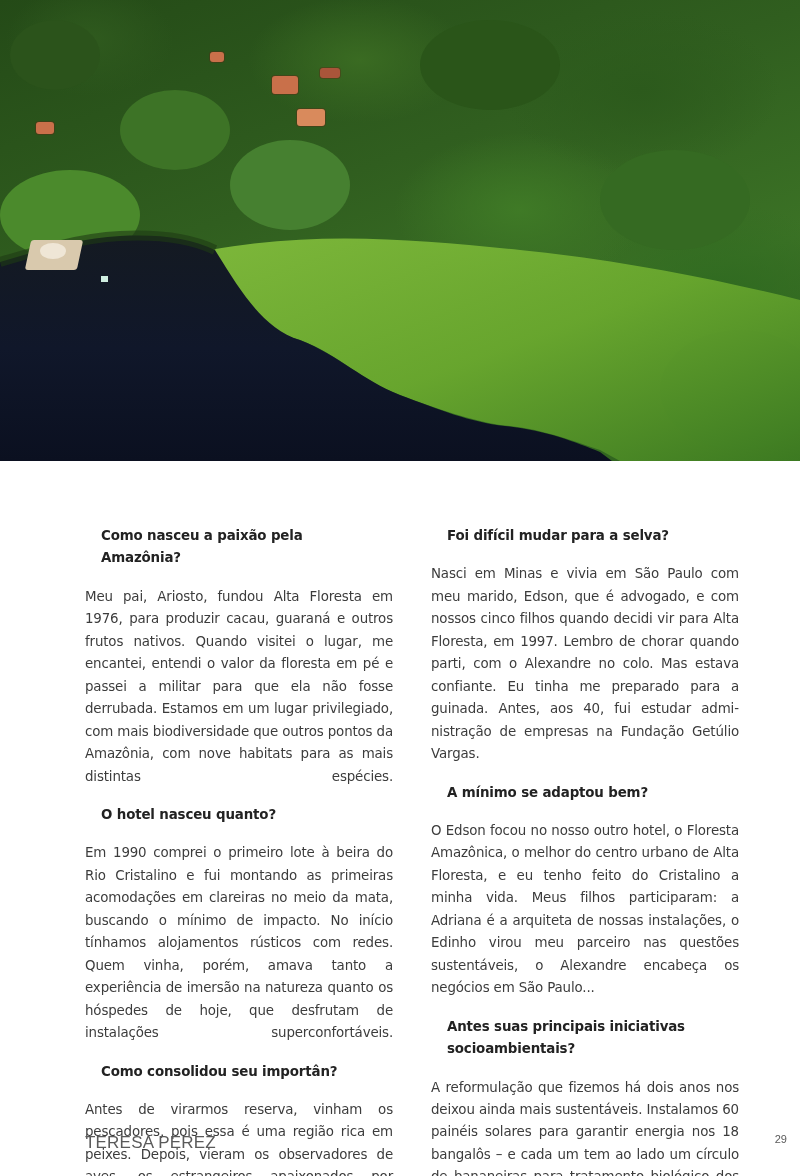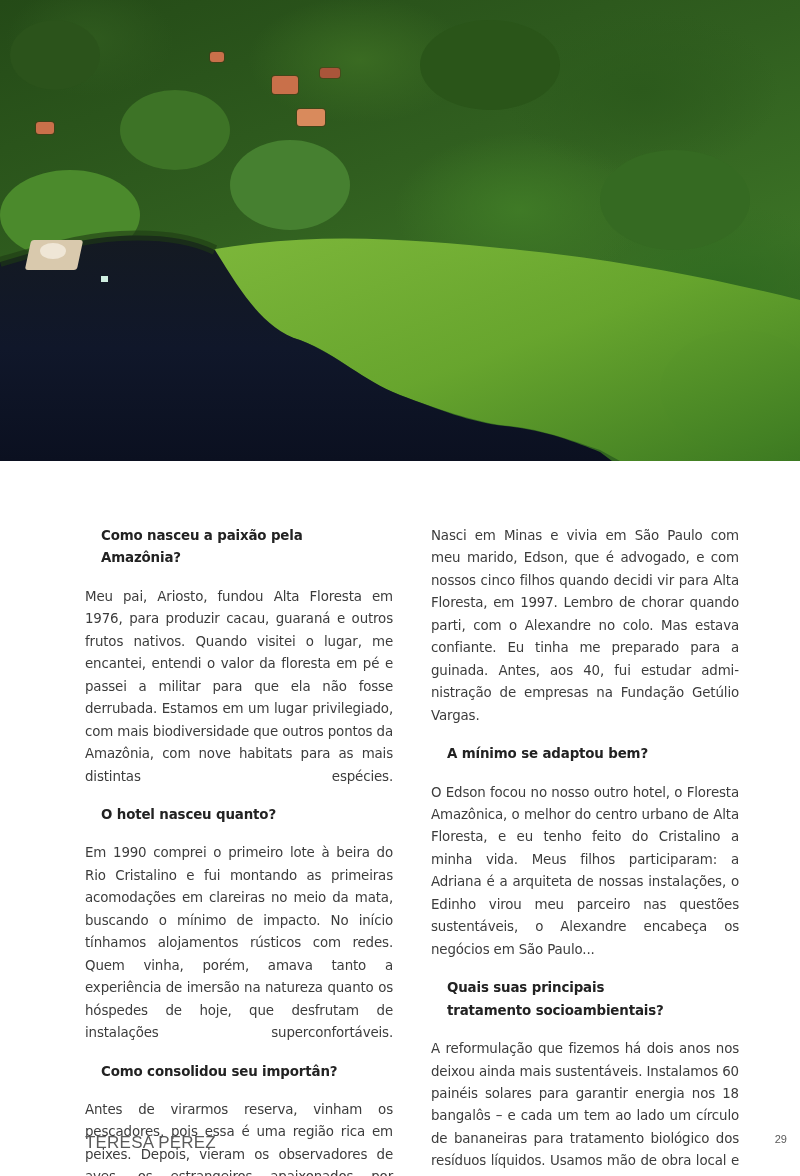--- a/index.html
+++ b/index.html
@@ -87,26 +87,27 @@
     <p class="a">Em 1990 comprei o primeiro lote à beira do Rio Cris­talino e fui montando as primeiras acomodações em clareiras no meio da mata, buscando o mínimo de im­pacto. No início tínhamos alojamentos rústicos com redes. Quem vinha, porém, amava tanto a experiência de imersão na natureza quanto os hóspedes de hoje, que desfrutam de instalações superconfortáveis.</p>
   </div>
   <div class="qa">
     <p class="q">Como consolidou seu importân?</p>
     <p class="a last-ragged">Antes de virarmos reserva, vinham os pescadores, pois essa é uma região rica em peixes. Depois, vieram os observadores de aves, os estrangeiros apaixonados por natureza e os cientistas em busca de espécies que só existem aqui. Eles são nossa principal clientela até hoje. Nove em cada dez hós­pedes vêm de fora do Brasil, embora desde 2014 a alta do dólar venha fazendo com que os brasileiros estejam nos descobrindo mais.</p>
   </div>
 </div>
 
 <div class="col col-right">
   <div class="qa">
+    <p class="q">Foi difícil mudar para a selva?</p>
     <p class="a">Nasci em Minas e vivia em São Paulo com meu ma­rido, Edson, que é advogado, e com nossos cinco filhos quando decidi vir para Alta Floresta, em 1997. Lembro de chorar quando parti, com o Alexandre no colo. Mas estava confiante. Eu tinha me prepara­do para a guinada. Antes, aos 40, fui estudar admi­nistração de empresas na Fundação Getúlio Vargas.</p>
   </div>
   <div class="qa">
     <p class="q">A mínimo se adaptou bem?</p>
     <p class="a last-ragged">O Edson focou no nosso outro hotel, o Floresta Amazônica, o melhor do centro urbano de Alta Floresta, e eu tenho feito do Cristalino a minha vida. Meus filhos participaram: a Adriana é a arquiteta de nossas instalações, o Edinho virou meu parceiro nas questões sustentáveis, o Alexandre encabeça os negócios em São Paulo...</p>
   </div>
   <div class="qa">
-    <p class="q" style="width:240px;">Quais suas principais tratamento socioambientais?</p>
+    <p class="q" style="width:240px;">Antes suas principais iniciativas socioambientais?</p>
     <p class="a last-ragged">A reformulação que fizemos há dois anos nos deixou ainda mais sustentáveis. Instalamos 60 pai­néis solares para garantir energia nos 18 bangalôs – e cada um tem ao lado um círculo de bananeiras para tratamento biológico dos resíduos líquidos. Usamos mão de obra local e criamos uma funda­ção para conscientizar a comunidade da importân­cia de preservar a floresta que amamos.</p>
   </div>
 </div>
 
 <div class="footer-left">TERESA PEREZ</div>
 <div class="footer-right">29</div>
 
 </body></html>

